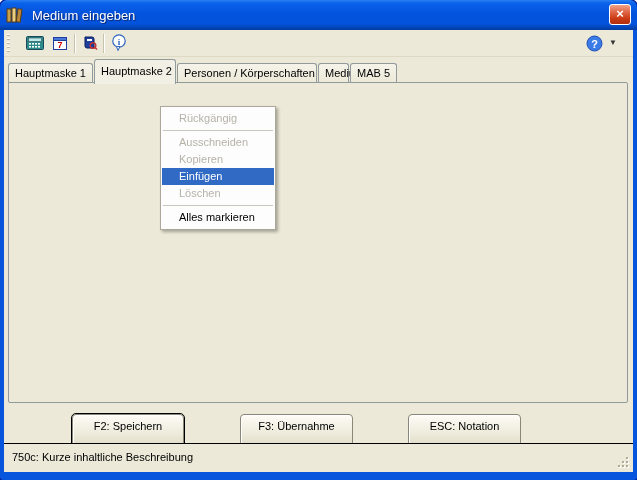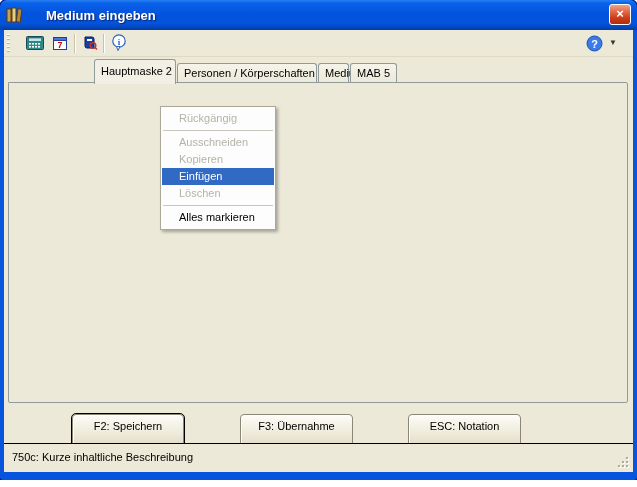--- a/index.html
+++ b/index.html
@@ -2,21 +2,21 @@
 <html><head>
 <meta charset="utf-8">
 <style>
   * { box-sizing: border-box; }
   body { margin:0; padding:0; background:#fff; font-family:"Liberation Sans", sans-serif; font-size:11px; color:#000; }
   .window { position:relative; width:637px; height:480px; background:#0855DD; border-radius:7px 7px 3px 3px;
             padding:0 4px 8px 4px; box-shadow:0 0 0 1px #00138C; overflow:hidden; }
   .titlebar { position:relative; height:30px; margin:0 -4px; border-radius:7px 7px 0 0;
               background:linear-gradient(180deg,#2a80f2 0%,#0a63ea 10%,#0353dd 45%,#0353dd 80%,#023c9e 100%);
               display:flex; align-items:center; padding:0 6px; }
-  .title-text { color:#fff; font-weight:bold; font-size:13px; margin-left:20px; text-shadow:1px 1px 1px #0A246A; }
+  .title-text { color:#fff; font-weight:normal; font-size:13px; margin-left:6px; text-shadow:1px 1px 1px #0A246A; }
   .close-btn { position:absolute; right:6px; top:4px; width:22px; height:21px; border-radius:3px;
                background:linear-gradient(180deg,#F1A389 0%,#E0694A 35%,#CC3B16 70%,#B02E0D 100%);
                border:1px solid #fff; color:#fff; font-weight:bold; font-size:13px; line-height:18px; text-align:center; cursor:pointer; }
   .client { position:relative; width:629px; height:442px; background:#ECE9D8; }
 
   
   .toolbar { position:absolute; left:0; top:0; width:629px; height:27px; background:#ECE9D8; border-bottom:1px solid #DDD9C4; }
   .grip-v { position:absolute; left:3px; top:4px; width:3px; height:19px;
             background:repeating-linear-gradient(180deg,#fff 0 1px,#B8B4A0 1px 2px,#ECE9D8 2px 4px); }
   .tb-btn { position:absolute; top:2px; width:23px; height:22px; display:flex; align-items:center; justify-content:center;
@@ -131,20 +131,21 @@
       </div>
       <div class="tb-btn" style="left:579px;width:22px;">
         <svg width="17" height="17" viewBox="0 0 17 17">
           <circle cx="8.5" cy="8.5" r="7.5" fill="#3B7BE8" stroke="#1F4FB0"></circle>
           <text x="8.5" y="12.5" text-anchor="middle" font-size="11" font-weight="bold" fill="#fff" font-family="'Liberation Sans',sans-serif">?</text>
         </svg>
       </div>
       <div class="dd-arrow" style="left:603px;">▼</div>
     </div>
 
+    <div class="tab" style="left:4px;width:85px;">Hauptmaske 1</div>
     <div class="tab active" style="left:90px;width:82px;">Hauptmaske 2</div>
     <div class="tab" style="left:173px;width:140px;">Personen / Körperschaften</div>
     <div class="tab" style="left:314px;width:31px;">Medium</div>
     <div class="tab" style="left:346px;width:47px;">MAB 5</div>
 
     <div class="page"></div>
 
     <div class="lbl" style="left:2px;width:84px;top:76px;">Annotation:</div>
     <div class="annotation">
       <div class="vscroll">

